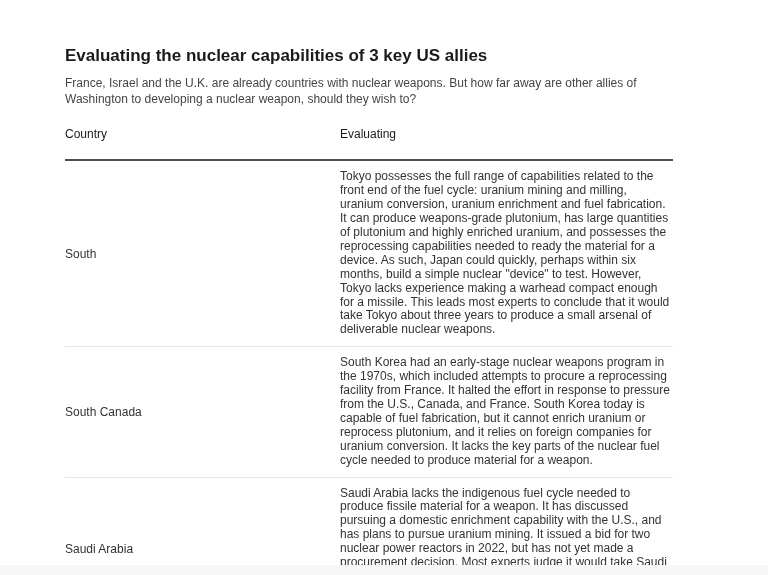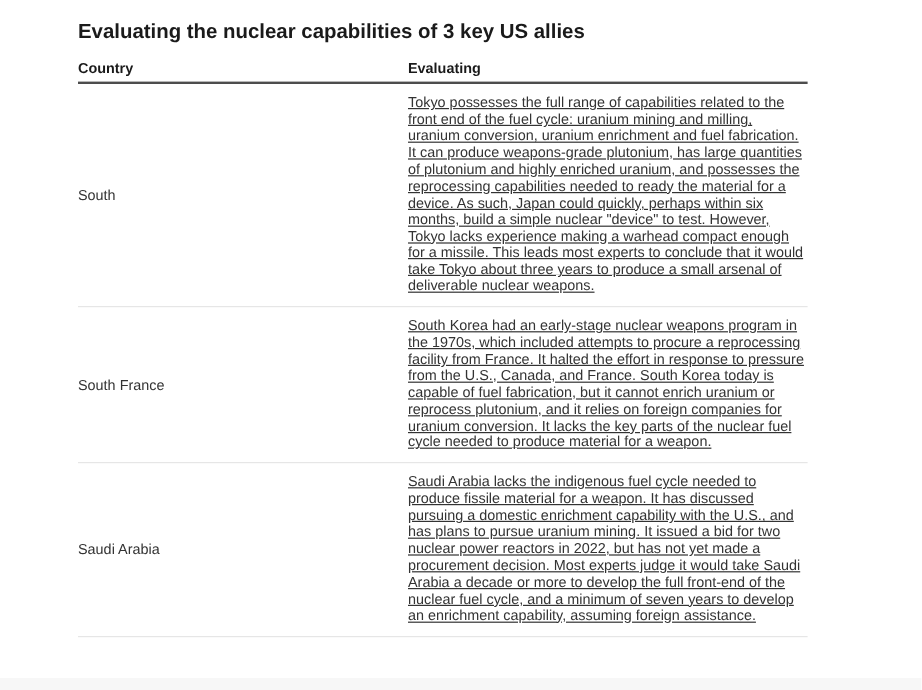--- a/index.html
+++ b/index.html
@@ -25,89 +25,90 @@
     top:16px;
     width:608px;
   }
   h1.title{
     font-size:17px;
     font-weight:bold;
     color:var(--text-dark);
     letter-spacing:0;
     line-height:1.25;
     margin-bottom:9px;
+    margin-top:29px;
   }
   p.description{
     font-size:12px;
     color:#454545;
     line-height:1.34;
     margin-bottom:16px;
   }
   table.dw-table{
     width:100%;
     border-collapse:collapse;
     table-layout:fixed;
   }
   table.dw-table th{
     text-align:left;
     font-size:12px;
-    font-weight:bold;
+    font-weight:normal;
     color:var(--text-dark);
-    padding:4px 0 4px 0;
+    padding:4px 0 18px 0;
     border-bottom:2px solid var(--header-rule);
   }
   table.dw-table th.col-country{width:275px;}
   table.dw-table td{
     font-size:12px;
     vertical-align:middle;
     padding:9px 0;
   }
   table.dw-table tbody tr{
     border-bottom:1px solid var(--row-divider);
   }
   td.country{
     color:var(--body-text);
     padding-right:20px;
   }
   td.eval{
     color:var(--body-text);
     line-height:1.16;
-    text-decoration:underline;
   }
   .bottom-strip{
     position:absolute;
     left:0;
     bottom:0;
     width:768px;
     height:10px;
     background:var(--bottom-strip);
   }
 </style>
 </head>
 <body>
 
 <div class="content">
 
   <h1 class="title">Evaluating the nuclear capabilities of 3 key US allies</h1>
 
+  <p class="description">France, Israel and the U.K. are already countries with nuclear weapons. But how far away are other allies of Washington to developing a nuclear weapon, should they wish to?</p>
 
   <table class="dw-table">
     <thead>
       <tr>
         <th class="col-country">Country</th>
         <th class="col-eval">Evaluating</th>
       </tr>
     </thead>
     <tbody>
       <tr>
         <td class="country">South</td>
         <td class="eval">Tokyo possesses the full range of capabilities related to the front end of the fuel cycle: uranium mining and milling, uranium conversion, uranium enrichment and fuel fabrication. It can produce weapons-grade plutonium, has large quantities of plutonium and highly enriched uranium, and possesses the reprocessing capabilities needed to ready the material for a device. As such, Japan could quickly, perhaps within six months, build a simple nuclear "device" to test. However, Tokyo lacks experience making a warhead compact enough for a missile. This leads most experts to conclude that it would take Tokyo about three years to produce a small arsenal of deliverable nuclear weapons.</td>
       </tr>
       <tr>
-        <td class="country">South France</td>
+        <td class="country">South Canada</td>
         <td class="eval">South Korea had an early-stage nuclear weapons program in the 1970s, which included attempts to procure a reprocessing facility from France. It halted the effort in response to pressure from the U.S., Canada, and France. South Korea today is capable of fuel fabrication, but it cannot enrich uranium or reprocess plutonium, and it relies on foreign companies for uranium conversion. It lacks the key parts of the nuclear fuel cycle needed to produce material for a weapon.</td>
       </tr>
       <tr>
         <td class="country">Saudi Arabia</td>
         <td class="eval">Saudi Arabia lacks the indigenous fuel cycle needed to produce fissile material for a weapon. It has discussed pursuing a domestic enrichment capability with the U.S., and has plans to pursue uranium mining. It issued a bid for two nuclear power reactors in 2022, but has not yet made a procurement decision. Most experts judge it would take Saudi Arabia a decade or more to develop the full front-end of the nuclear fuel cycle, and a minimum of seven years to develop an enrichment capability, assuming foreign assistance.</td>
       </tr>
     </tbody>
   </table>
 
 </div>

